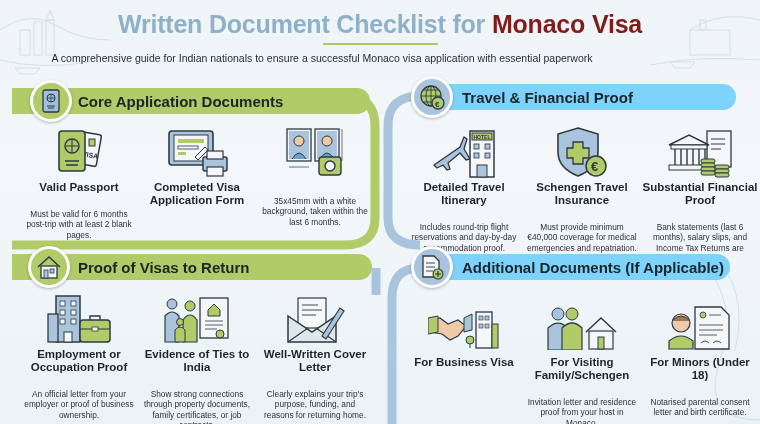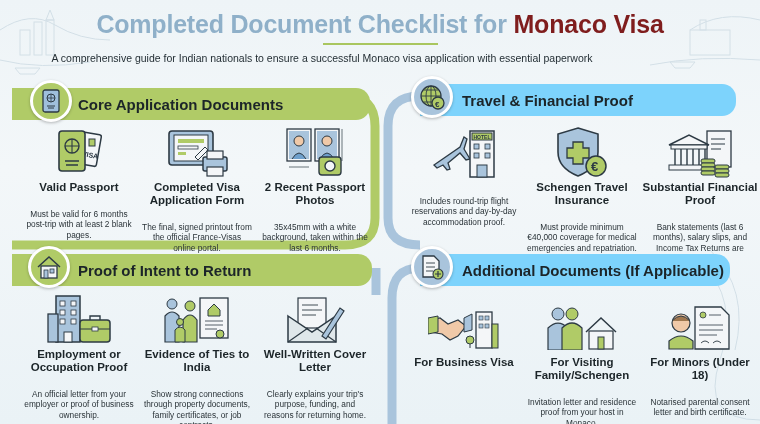--- a/index.html
+++ b/index.html
@@ -20,21 +20,21 @@
   .title-rule {
     position: absolute; top: 43px; left: 323px; width: 115px; height: 2px; background: #a9c65f;
   }
   .subtitle {
     position: absolute; top: 52px; left: 0; width: 644px; text-align: center;
     font-size: 10.5px; color: #1f2a30;
   }
   
   .panel { position: absolute; }
   .band {
-    position: absolute; height: 32px; border-radius: 0 14px 14px 0;
+    position: absolute; height: 26px; border-radius: 0 14px 14px 0;
     display: flex; align-items: center;
   }
   .band-label { font-size: 15px; font-weight: bold; color: #1c2529; padding-left: 50px; white-space: nowrap; }
   .badge {
     position: absolute; width: 42px; height: 42px; border-radius: 50%;
     border: 3px solid #fff; box-shadow: 0 1px 3px rgba(0,0,0,0.25);
     display: flex; align-items: center; justify-content: center;
   }
   .green-band { background: #b0cb67; }
   .blue-band { background: #7dd3fc; }
@@ -75,21 +75,21 @@
 
   <path d="M420 96 Q388 96 388 126 L388 218 Q388 245 420 245" fill="none" stroke="#a9c4dc" stroke-width="9"></path>
 
   <path d="M420 268 Q392 268 392 298 L392 424" fill="none" stroke="#a9c4dc" stroke-width="9"></path>
 
   <path d="M12 268 L345 268 Q371 268 371 298 L371 424" fill="none" stroke="#b0cb67" stroke-width="6" opacity="0.0"></path>
   <path d="M376 268 Q376 280 376 295" fill="none" stroke="#a9c4dc" stroke-width="9"></path>
 </svg>
 
 <div class="title">
-  <span class="t1">Completed Document Checklist for </span><span class="t2">Monaco Visa</span>
+  <span class="t1">Written Document Checklist for </span><span class="t2">Monaco Visa</span>
 </div>
 <div class="title-rule"></div>
 <div class="subtitle">A comprehensive guide for Indian nationals to ensure a successful Monaco visa application with essential paperwork</div>
 
 <div class="panel">
   <div class="band green-band" style="left:12px; top:88px; width:358px;">
     <span class="band-label" style="padding-left:66px;">Core Application Documents</span>
   </div>
   <div class="badge green-badge" style="left:30px; top:80px;">
     <svg width="18" height="24" viewBox="0 0 18 24">
@@ -123,40 +123,38 @@
             <rect x="13" y="12" width="26" height="4" fill="#b0cb67"></rect>
             <rect x="13" y="19" width="20" height="3" fill="#f4f6f8" stroke="#2d3a44" stroke-width="0.8"></rect>
             <rect x="13" y="25" width="8" height="3" fill="#b0cb67"></rect>
             <path d="M30 30 L40 20 L43 23 L33 33 Z" fill="#f4f6f8" stroke="#2d3a44" stroke-width="1"></path>
             <rect x="38" y="30" width="24" height="14" rx="2" fill="#a9c4dc" stroke="#2d3a44" stroke-width="1.5"></rect>
             <rect x="42" y="24" width="16" height="8" fill="#f4f6f8" stroke="#2d3a44" stroke-width="1.2"></rect>
             <rect x="42" y="40" width="16" height="9" fill="#f4f6f8" stroke="#2d3a44" stroke-width="1.2"></rect>
           </svg>
       </div>
       <div class="name">Completed Visa Application Form</div>
-      <div class="desc">The final, signed printout from the official France-Visas online portal.</div>
     </div>
     <div class="item">
       <div class="icon">
         <svg width="64" height="52" viewBox="0 0 64 52">
             <rect x="4" y="2" width="24" height="32" fill="#f4f6f8" stroke="#2d3a44" stroke-width="1.3"></rect>
             <rect x="6" y="4" width="20" height="28" fill="#a9c4dc"></rect>
             <circle cx="16" cy="14" r="5" fill="#f0c9a8" stroke="#2d3a44"></circle>
             <path d="M9 32 Q16 20 23 32" fill="#6fa0cc" stroke="#2d3a44"></path>
             <rect x="32" y="2" width="24" height="32" fill="#f4f6f8" stroke="#2d3a44" stroke-width="1.3"></rect>
             <rect x="34" y="4" width="20" height="28" fill="#a9c4dc"></rect>
             <circle cx="44" cy="14" r="5" fill="#f0c9a8" stroke="#2d3a44"></circle>
             <path d="M37 32 Q44 20 51 32" fill="#6fa0cc" stroke="#2d3a44"></path>
             <path d="M59 2 v32" stroke="#2d3a44" stroke-width="0.7"></path>
             <path d="M6 40 h20" stroke="#2d3a44" stroke-width="0.7"></path>
             <rect x="36" y="30" width="22" height="18" rx="3" fill="#b0cb67" stroke="#2d3a44" stroke-width="1.4"></rect>
             <circle cx="47" cy="39" r="5" fill="#f4f6f8" stroke="#2d3a44" stroke-width="1.4"></circle>
           </svg>
       </div>
-      <div class="name">2 Recent Passport Photos</div>
       <div class="desc">35x45mm with a white background, taken within the last 6 months.</div>
     </div>
   </div>
 </div>
 
 <div class="panel">
   <div class="band blue-band" style="left:420px; top:84px; width:316px;">
     <span class="band-label" style="padding-left:42px;">Travel &amp; Financial Proof</span>
   </div>
   <div class="badge blue-badge" style="left:411px; top:76px;">
@@ -176,20 +174,21 @@
             <rect x="40" y="4" width="24" height="46" fill="#f4f6f8" stroke="#2d3a44" stroke-width="1.5"></rect>
             <rect x="42" y="6" width="20" height="7" fill="#b0cb67" stroke="#2d3a44"></rect>
             <text x="43.5" y="11.5" font-size="5" font-weight="bold" font-family="Liberation Sans, sans-serif" fill="#2d3a44">HOTEL</text>
             <rect x="44" y="17" width="5" height="5" fill="#a9c4dc" stroke="#2d3a44" stroke-width="0.8"></rect>
             <rect x="55" y="17" width="5" height="5" fill="#a9c4dc" stroke="#2d3a44" stroke-width="0.8"></rect>
             <rect x="44" y="26" width="5" height="5" fill="#a9c4dc" stroke="#2d3a44" stroke-width="0.8"></rect>
             <rect x="55" y="26" width="5" height="5" fill="#a9c4dc" stroke="#2d3a44" stroke-width="0.8"></rect>
             <rect x="47" y="38" width="10" height="12" fill="#a9c4dc" stroke="#2d3a44"></rect>
           </svg>
       </div>
+      <div class="name">Detailed Travel Itinerary</div>
       <div class="desc">Includes round-trip flight reservations and day-by-day accommodation proof.</div>
     </div>
     <div class="item">
       <div class="icon">
         <svg width="56" height="54" viewBox="0 0 56 54">
             <path d="M24 2 L44 8 L44 26 Q44 42 24 50 Q4 42 4 26 L4 8 Z" fill="#a9c4dc" stroke="#2d3a44" stroke-width="1.6"></path>
             <path d="M19 16h10v6h6v10h-6v6h-10v-6h-6v-10h6z" fill="#b0cb67" stroke="#2d3a44" stroke-width="1.3"></path>
             <circle cx="42" cy="40" r="10" fill="#b0cb67" stroke="#2d3a44" stroke-width="1.5"></circle>
             <text x="37" y="45" font-size="13" font-weight="bold" font-family="Liberation Sans, sans-serif" fill="#2d3a44">€</text>
           </svg>
@@ -218,21 +217,21 @@
           </svg>
       </div>
       <div class="name">Substantial Financial Proof</div>
       <div class="desc">Bank statements (last 6 months), salary slips, and Income Tax Returns are crucial.</div>
     </div>
   </div>
 </div>
 
 <div class="panel">
   <div class="band green-band" style="left:12px; top:254px; width:360px;">
-    <span class="band-label" style="padding-left:66px;">Proof of Intent to Return</span>
+    <span class="band-label" style="padding-left:66px;">Proof of Visas to Return</span>
   </div>
   <div class="badge green-badge" style="left:28px; top:246px;">
     <svg width="26" height="24" viewBox="0 0 26 24">
         <path d="M2 12 L13 2 L24 12" fill="none" stroke="#2d3a44" stroke-width="1.5"></path>
         <rect x="5" y="11" width="16" height="12" fill="#f4f6f8" stroke="#2d3a44" stroke-width="1.3"></rect>
         <rect x="8" y="15" width="4" height="8" fill="#a9c4dc" stroke="#2d3a44" stroke-width="0.8"></rect>
         <rect x="14" y="14" width="4" height="4" fill="#a9c4dc" stroke="#2d3a44" stroke-width="0.8"></rect>
       </svg>
   </div>
   <div class="items" style="left:20px; top:292px;">

